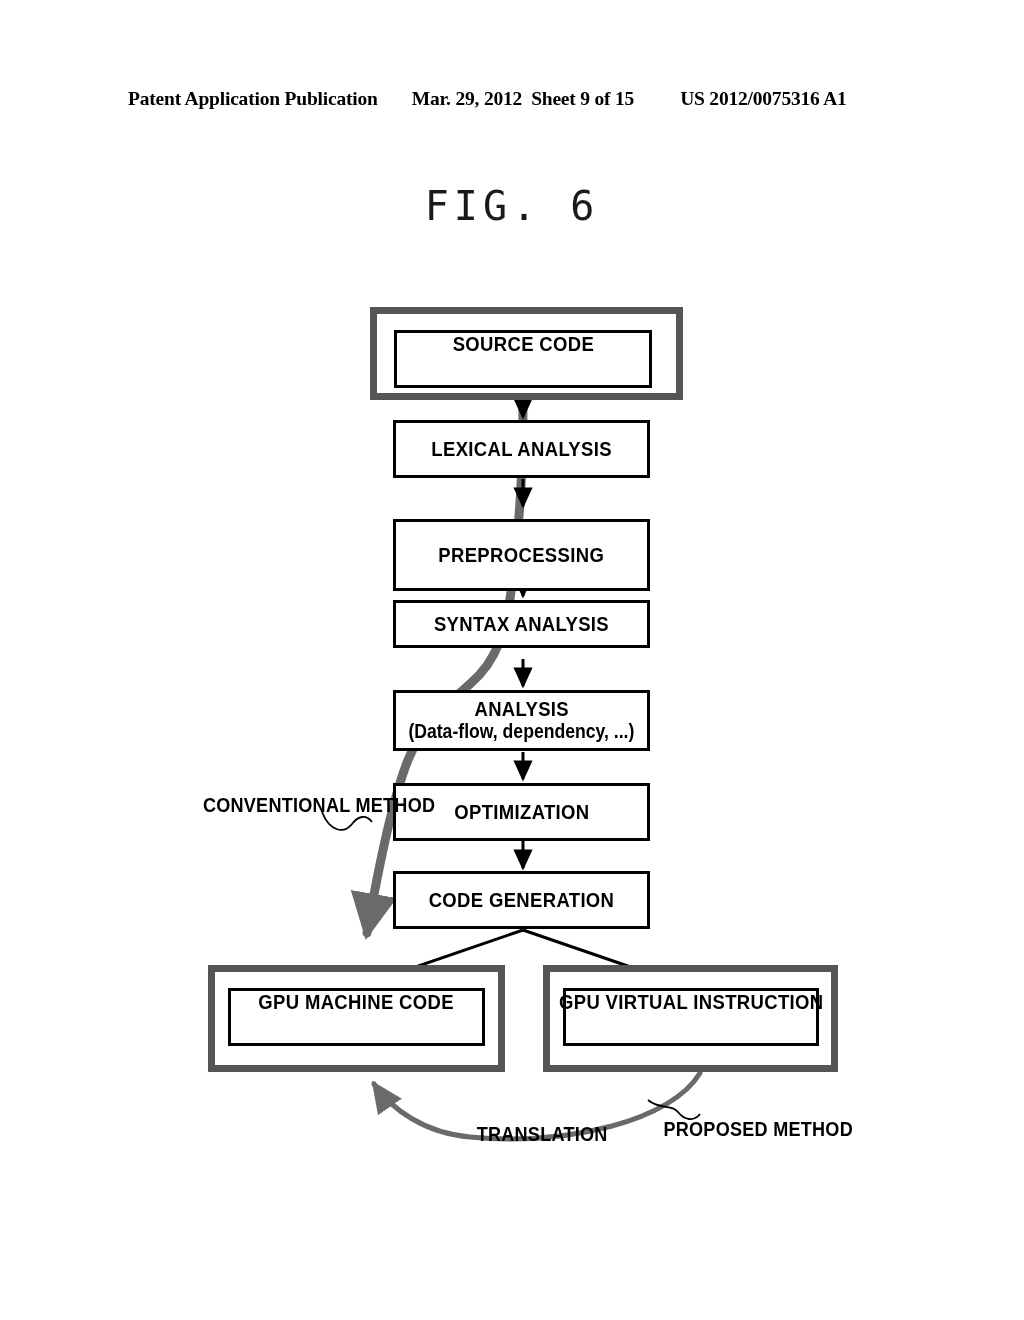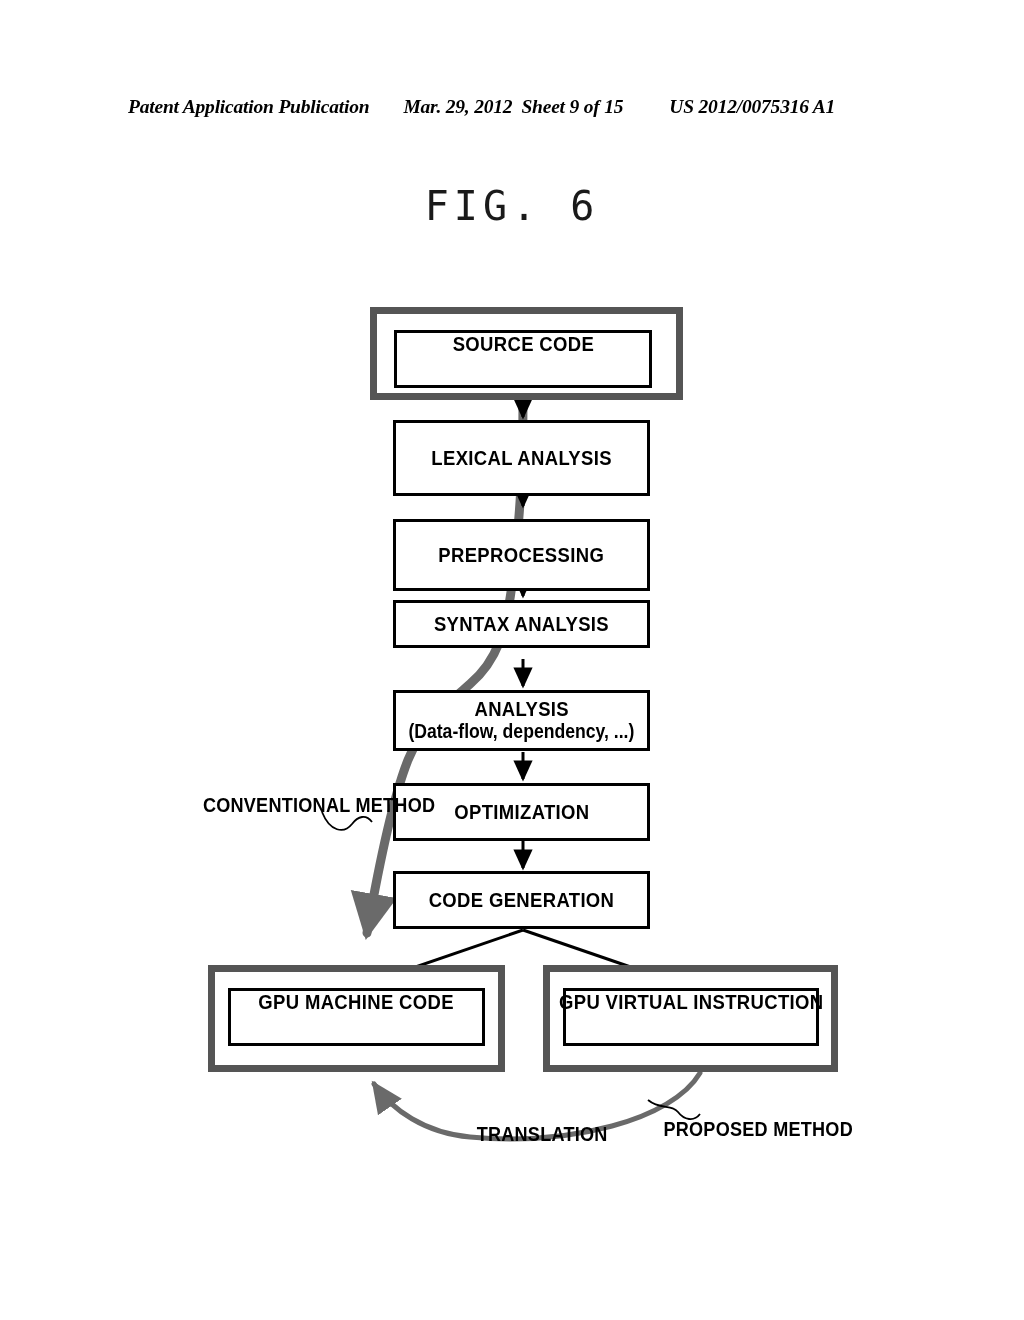--- a/index.html
+++ b/index.html
@@ -23,24 +23,23 @@
     left: 128px;
     width: 768px;
     height: 26px;
     display: flex;
     align-items: baseline;
     font-family: "Liberation Serif", serif;
     font-weight: bold;
     font-size: 19.5px;
     color: #000000;
     white-space: nowrap;
-    font-style: italic;
   }
   #header .h-pub { letter-spacing: -0.2px; }
-  #header .h-date { margin-left: 34px; letter-spacing: -0.2px; margin-top: 8px; }
+  #header .h-date { margin-left: 34px; letter-spacing: -0.2px; }
   #header .h-sheet { margin-left: 9px; letter-spacing: -0.2px; }
   #header .h-num { margin-left: 46px; letter-spacing: -0.2px; }
 
   
   #fig-title {
     position: absolute;
     top: 183px;
     left: 0;
     width: 1024px;
     text-align: center;
@@ -166,21 +165,21 @@
     <path d="M322,812 C 330,832 344,834 352,824 C 358,816 366,814 372,822" fill="none" stroke="#000000" stroke-width="1.8"></path>
 
     <path d="M648,1100 C 660,1110 672,1104 678,1112 C 684,1120 694,1122 700,1114" fill="none" stroke="#000000" stroke-width="1.8"></path>
   </svg>
 
   <div class="frame-outer" style="left:370px; top:307px; width:313px; height:93px;"></div>
   <div class="frame-inner" style="left:394px; top:330px; width:258px; height:58px;">
     <span class="flow-label">SOURCE CODE</span>
   </div>
 
-  <div class="flow-box" style="left:393px; top:420px; width:257px; height:76px;">
+  <div class="flow-box" style="left:393px; top:420px; width:257px; height:58px;">
     <span class="flow-label">LEXICAL ANALYSIS</span>
   </div>
 
   <div class="flow-box" style="left:393px; top:519px; width:257px; height:72px;">
     <span class="flow-label">PREPROCESSING</span>
   </div>
 
   <div class="flow-box" style="left:393px; top:600px; width:257px; height:48px;">
     <span class="flow-label">SYNTAX ANALYSIS</span>
   </div>

